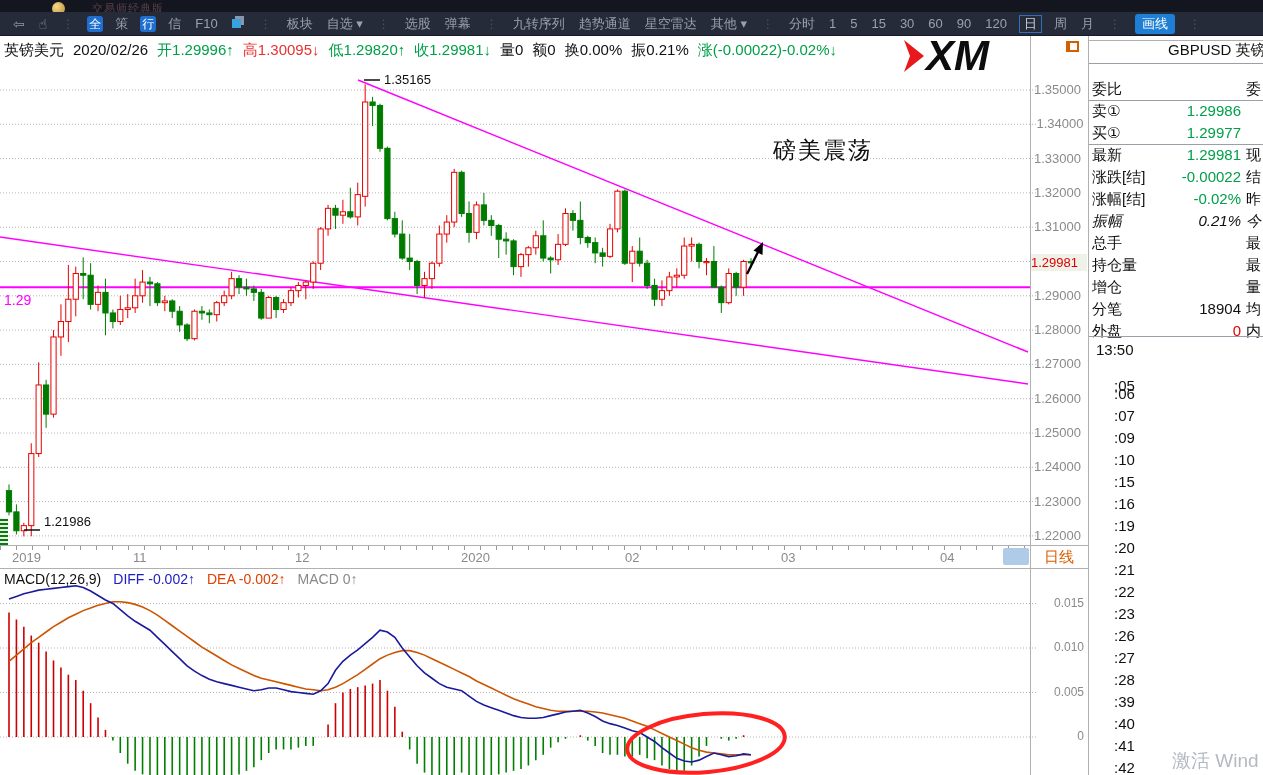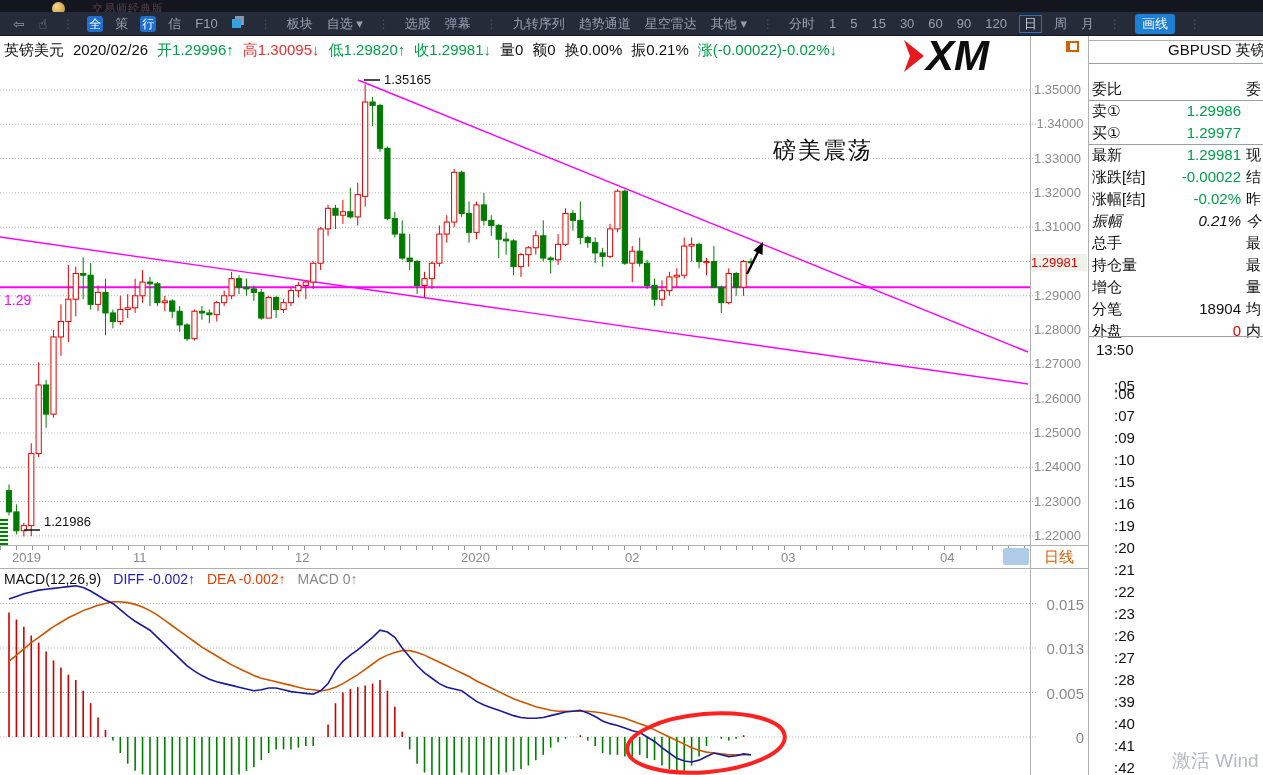--- a/index.html
+++ b/index.html
@@ -39,21 +39,21 @@
   #current-price-tag{position:absolute;left:1031px;top:254px;width:56px;height:17px;background:#eef2e8;
     color:#e00000;font-size:13px;line-height:17px;}
   .xt-label{position:absolute;top:550px;font-size:13px;color:#8a8a8a;}
   #tick-comb{position:absolute;left:0;top:546px;width:1030px;height:4px;
     background:repeating-linear-gradient(90deg,#999 0 1px,transparent 1px 16px);}
   #scroll-thumb{position:absolute;left:1003px;top:548px;width:26px;height:17px;background:#aecbe8;border-radius:2px;}
   #period-cell{position:absolute;left:1031px;top:548px;width:56px;height:18px;color:#d95b00;
     font-size:15px;text-align:center;}
   #macd-header{position:absolute;left:4px;top:571px;font-size:14px;white-space:nowrap;}
   #macd-header span{margin-right:12px;}
-  .ma-label{position:absolute;width:48px;font-size:15px;color:#8a8a8a;text-align:right;}
+  .ma-label{position:absolute;width:48px;font-size:12px;color:#8a8a8a;text-align:right;}
   
   #right-panel{position:absolute;left:1089px;top:36px;width:174px;height:739px;background:#fff;overflow:hidden;}
   #rp-header{position:absolute;left:79px;top:5px;font-size:15px;color:#101010;white-space:nowrap;}
   .rp-row{position:absolute;left:0;width:174px;height:22px;font-size:15px;}
   .rp-label{position:absolute;left:3px;top:2px;color:#101010;}
   .rp-value{position:absolute;left:40px;top:2px;width:112px;text-align:right;}
   .rp-extra{position:absolute;left:157px;top:2px;color:#101010;}
   .rp-line{position:absolute;left:0;width:174px;height:0;border-top:1px solid #9aa0a8;}
   .rp-time{position:absolute;font-size:15px;color:#101010;}
   #rp-watermark{position:absolute;left:83px;top:712px;font-size:19px;color:rgba(118,128,140,0.55);white-space:nowrap;}
@@ -516,21 +516,21 @@
       <div class="xt-label" style="left: 625px;">02</div>
       <div class="xt-label" style="left: 781px;">03</div>
       <div class="xt-label" style="left: 940px;">04</div>
     </div>
   <div id="scroll-thumb"></div>
   <div id="period-cell">日线</div>
 
   <div id="macd-header"><span style="color: rgb(16, 16, 16);">MACD(12,26,9)</span><span style="color: rgb(32, 32, 192);">DIFF -0.002↑</span><span style="color: rgb(224, 64, 0);">DEA -0.002↑</span><span style="color: rgb(136, 136, 136);">MACD 0↑</span></div>
   <div id="macd-axis">
       <div class="ma-label" style="left: 1036px; top: 595.5px;">0.015</div>
-      <div class="ma-label" style="left: 1036px; top: 640px;">0.013</div>
+      <div class="ma-label" style="left: 1036px; top: 640px;">0.010</div>
       <div class="ma-label" style="left: 1036px; top: 684.5px;">0.005</div>
       <div class="ma-label" style="left: 1036px; top: 729px;">0</div>
     </div>
 
   <div id="vol-stripe"></div>
   <div id="restore-icon"></div>
 
   <div id="right-panel">
     <div id="rp-header">GBPUSD 英镑美元</div>
     <div id="rp-rows">

